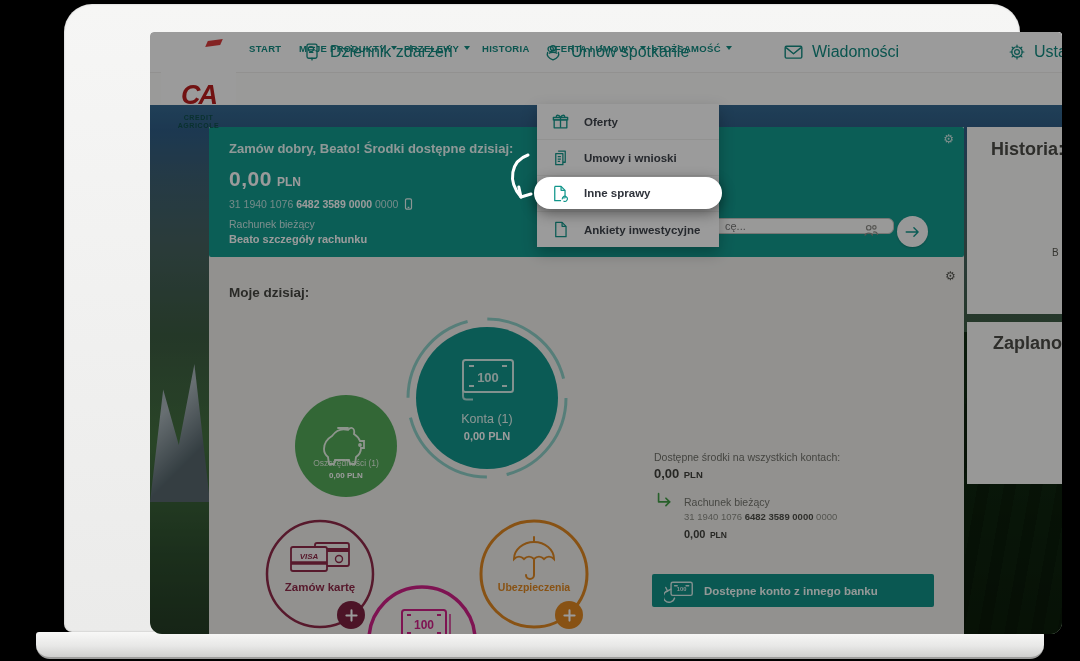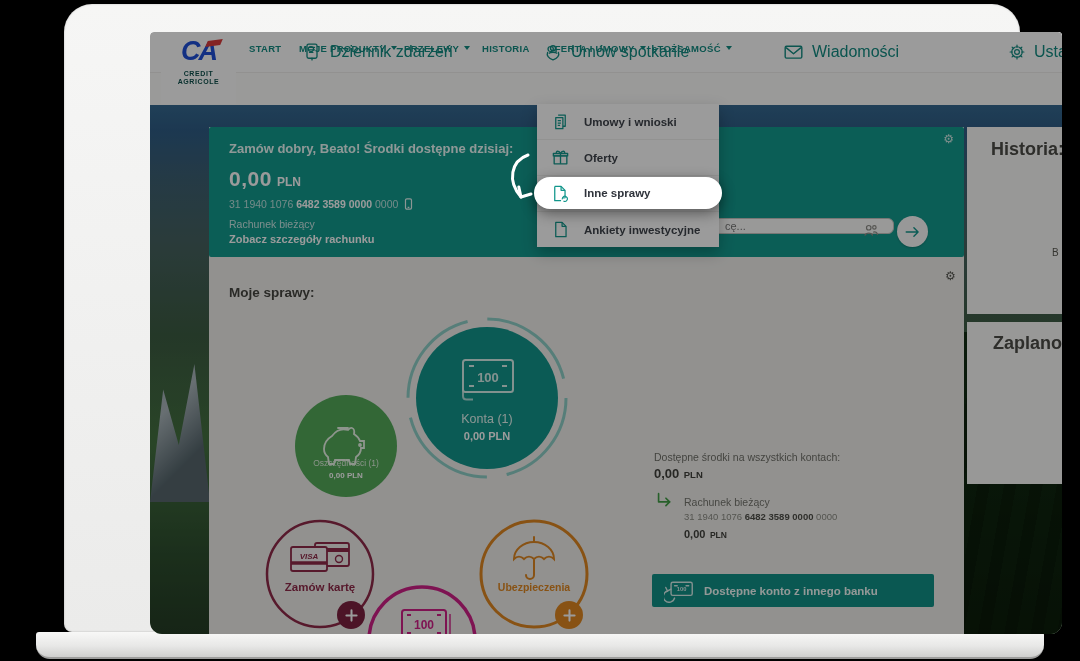--- a/index.html
+++ b/index.html
@@ -19,21 +19,21 @@
   .mountain{left:0;top:320px;width:60px;height:150px;z-index:1;
     background:linear-gradient(135deg,#93a1a8 0%,#aab6bb 35%,#55656c 70%);
     clip-path:polygon(0 100%,22% 25%,48% 62%,74% 8%,100% 100%);}
   .forest-right{left:814px;top:300px;width:98px;height:302px;z-index:2;
     background:repeating-linear-gradient(100deg,#3d6840 0 14px,#30542f 14px 26px),linear-gradient(#3d6840,#24411f);
     background-blend-mode:multiply;}
   
   .topbar{left:0;top:0;width:912px;height:40px;background:#ffffff;z-index:10;}
   .navbar{left:0;top:40px;width:912px;height:32px;background:#fdfdfc;border-top:1px solid #f0efed;z-index:10;}
   .logo-block{left:11px;top:0;width:75px;height:72px;background:#ffffff;z-index:12;text-align:center;}
-  .ca-mark{font:italic 900 27px "Liberation Sans",sans-serif;color:#1d4ed8;letter-spacing:-2px;line-height:38px;}
+  .ca-mark{font:italic 900 27px "Liberation Sans",sans-serif;color:#b91c1c;letter-spacing:-2px;line-height:38px;margin-top:44px;}
   .ca-red{left:46px;top:8px;width:14px;height:6px;background:#d93a3a;transform:skewX(-30deg) rotate(-8deg);}
   .ca-name{font-size:7px;font-weight:bold;color:#0c4f4b;letter-spacing:.6px;line-height:8px;}
   .tb-item{top:0;height:40px;display:flex;align-items:center;gap:8px;z-index:11;cursor:pointer;}
   .tb-label{font-size:16px;font-weight:400;color:#0f8a80;white-space:nowrap;}
   .nav-item{top:0;height:32px;display:flex;align-items:center;gap:5px;z-index:11;cursor:pointer;}
   .nav-label{font-size:9.5px;font-weight:bold;letter-spacing:.3px;color:#0f8a80;white-space:nowrap;}
   .chev{width:0;height:0;border-left:3.5px solid transparent;border-right:3.5px solid transparent;border-top:4px solid #0f8a80;}
   
   .content-col{left:59px;top:95px;width:755px;height:507px;background:#f0efec;z-index:3;}
   .teal-panel{left:59px;top:95px;width:755px;height:130px;background:#10998d;z-index:4;border-radius:2px;}
@@ -168,21 +168,21 @@
       <div class="abs acct-line">
         <span>31 1940 1076</span>
         <b>6482 3589 0000</b>
         <span>0000</span>
         <svg style="display:inline-block;vertical-align:-2px;margin-left:3px" width="9" height="12" viewBox="0 0 10 14" fill="none" stroke="#e8f7f4" stroke-width="1.4">
           <rect x="1.5" y="1" width="7" height="12" rx="1.6"></rect>
             <path d="M4 11h2"></path>
         </svg>
       </div>
       <div class="abs acct-type">Rachunek bieżący</div>
-      <div class="abs details-link">Zobacz szczegóły rachunku</div>
+      <div class="abs details-link">Beato szczegóły rachunku</div>
       <div class="abs gear-small" style="right:10px;top:6px;color:#cfe9e5;">⚙</div>
     </div>
 
     <input class="abs search-input" type="text" placeholder="cę..." style="">
     <span class="abs" style="left:712px;top:190px;z-index:6;">
       <svg width="18" height="16" viewBox="0 0 24 20" fill="none" stroke="#8b8b85" stroke-width="1.6" stroke-linecap="round">
         <circle cx="9" cy="7" r="3"></circle>
           <path d="M4 17c1.2-3.8 8.8-3.8 10 0"></path>
         <circle cx="16.5" cy="6.5" r="2.3"></circle>
           <path d="M15.5 12.8c2.5-.8 4.6.5 5 3.2"></path>
@@ -195,21 +195,21 @@
     </div>
 
     <div class="abs side-panel" style="top:95px;height:187px;">
       <div class="side-title" style="position:absolute;left:24px;top:12px;">Historia:</div>
       <div style="position:absolute;left:85px;top:120px;font-size:10px;color:#57574f;">B</div>
     </div>
     <div class="abs side-panel" style="top:290px;height:162px;">
       <div class="side-title" style="position:absolute;left:26px;top:11px;">Zaplanowane</div>
     </div>
 
-    <div class="abs section-title" style="left:79px;top:253px;">Moje sprawy:</div>
+    <div class="abs section-title" style="left:79px;top:253px;">Moje dzisiaj:</div>
     <div class="abs gear-small" style="left:795px;top:238px;color:#55554f;z-index:6;">⚙</div>
 
     <div class="abs" style="left:249px;top:278px;width:176px;height:176px;z-index:6;cursor:pointer;">
       <svg width="176" height="176" viewBox="0 0 176 176">
         <circle cx="88" cy="88" r="79" fill="none" stroke="#8ccfc7" stroke-width="3" stroke-dasharray="104 20"></circle>
         <circle cx="88" cy="88" r="71" fill="#0f948a"></circle>
         <g fill="none" stroke="#d8f0ec" stroke-width="2">
           <path d="M64 72v14c0 2 1.5 3.5 3.5 3.5H74" opacity=".8"></path>
           <rect x="64" y="50" width="50" height="32" rx="2.5"></rect>
           <path d="M70 56h5M103 56h5M70 76h5M103 76h5"></path>
@@ -310,34 +310,34 @@
         <path d="M12 7h3M25 7h3"></path>
         <text x="20" y="13.5" text-anchor="middle" font-size="6.5" font-weight="bold" fill="#d8efec" stroke="none" font-family="Liberation Sans, sans-serif">100</text>
         <path d="M12 21a6.5 6.5 0 1 1-8-8"></path>
           <path d="M2 9l2 4 4-2"></path>
       </svg>
       <span>Dostępne konto z innego banku</span>
     </div>
 
     <div class="abs dropdown">
       <div class="dd-row">
+        <svg width="19" height="19" viewBox="0 0 24 24" fill="none" stroke="#12968b" stroke-width="1.7" stroke-linejoin="round">
+          <rect x="4" y="10" width="16" height="10"></rect>
+            <rect x="3" y="7" width="18" height="3"></rect>
+          <path d="M12 7v13M12 7c-1.5-4-6.5-3.5-5-.5M12 7c1.5-4 6.5-3.5 5-.5"></path>
+        </svg>
+        <span class="dd-label">Oferty</span>
+      </div>
+      <div class="dd-row">
         <svg width="19" height="19" viewBox="0 0 24 24" fill="none" stroke="#12968b" stroke-width="1.6" stroke-linejoin="round">
           <path d="M9 4h9v14h-3"></path>
             <rect x="6" y="7" width="9" height="14"></rect>
             <path d="M8.5 11h4M8.5 14h4M8.5 17h3"></path>
         </svg>
         <span class="dd-label">Umowy i wnioski</span>
-      </div>
-      <div class="dd-row">
-        <svg width="19" height="19" viewBox="0 0 24 24" fill="none" stroke="#12968b" stroke-width="1.7" stroke-linejoin="round">
-          <rect x="4" y="10" width="16" height="10"></rect>
-            <rect x="3" y="7" width="18" height="3"></rect>
-          <path d="M12 7v13M12 7c-1.5-4-6.5-3.5-5-.5M12 7c1.5-4 6.5-3.5 5-.5"></path>
-        </svg>
-        <span class="dd-label">Oferty</span>
       </div>
       <div class="dd-row">
         <svg width="19" height="19" viewBox="0 0 24 24" fill="none" stroke="#12968b" stroke-width="1.6" stroke-linejoin="round">
           <path d="M6 3h8l5 5v13H6z"></path>
             <path d="M14 3v5h5"></path>
         </svg>
         <span class="dd-label">Inne sprawy</span>
       </div>
       <div class="dd-row" style="border-bottom:none;">
         <svg width="19" height="19" viewBox="0 0 24 24" fill="none" stroke="#12968b" stroke-width="1.6" stroke-linejoin="round">

